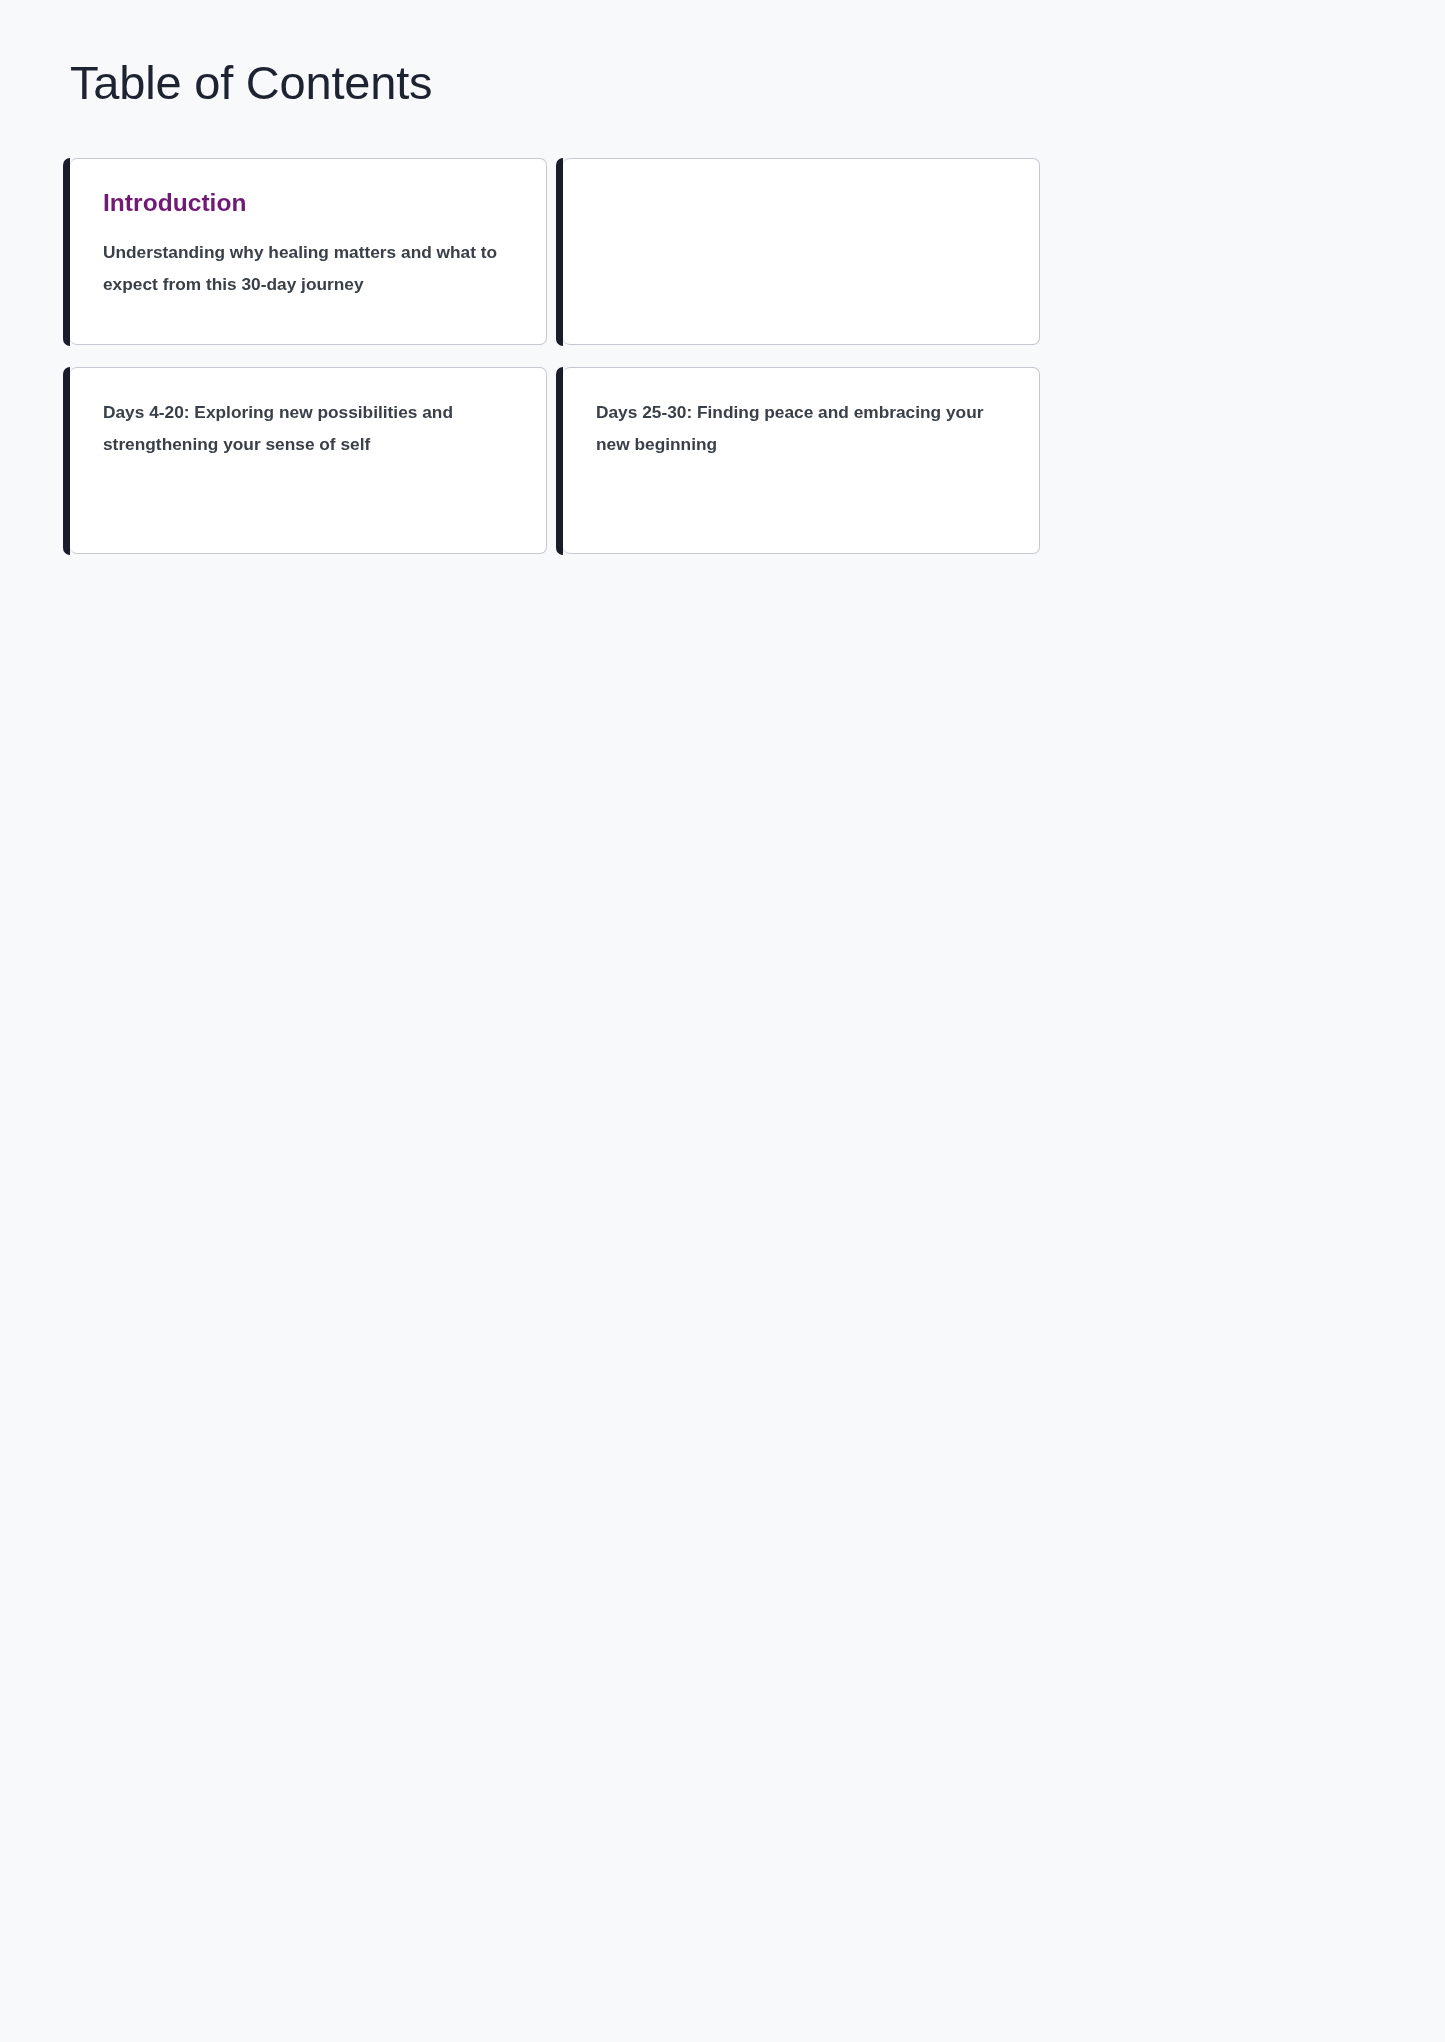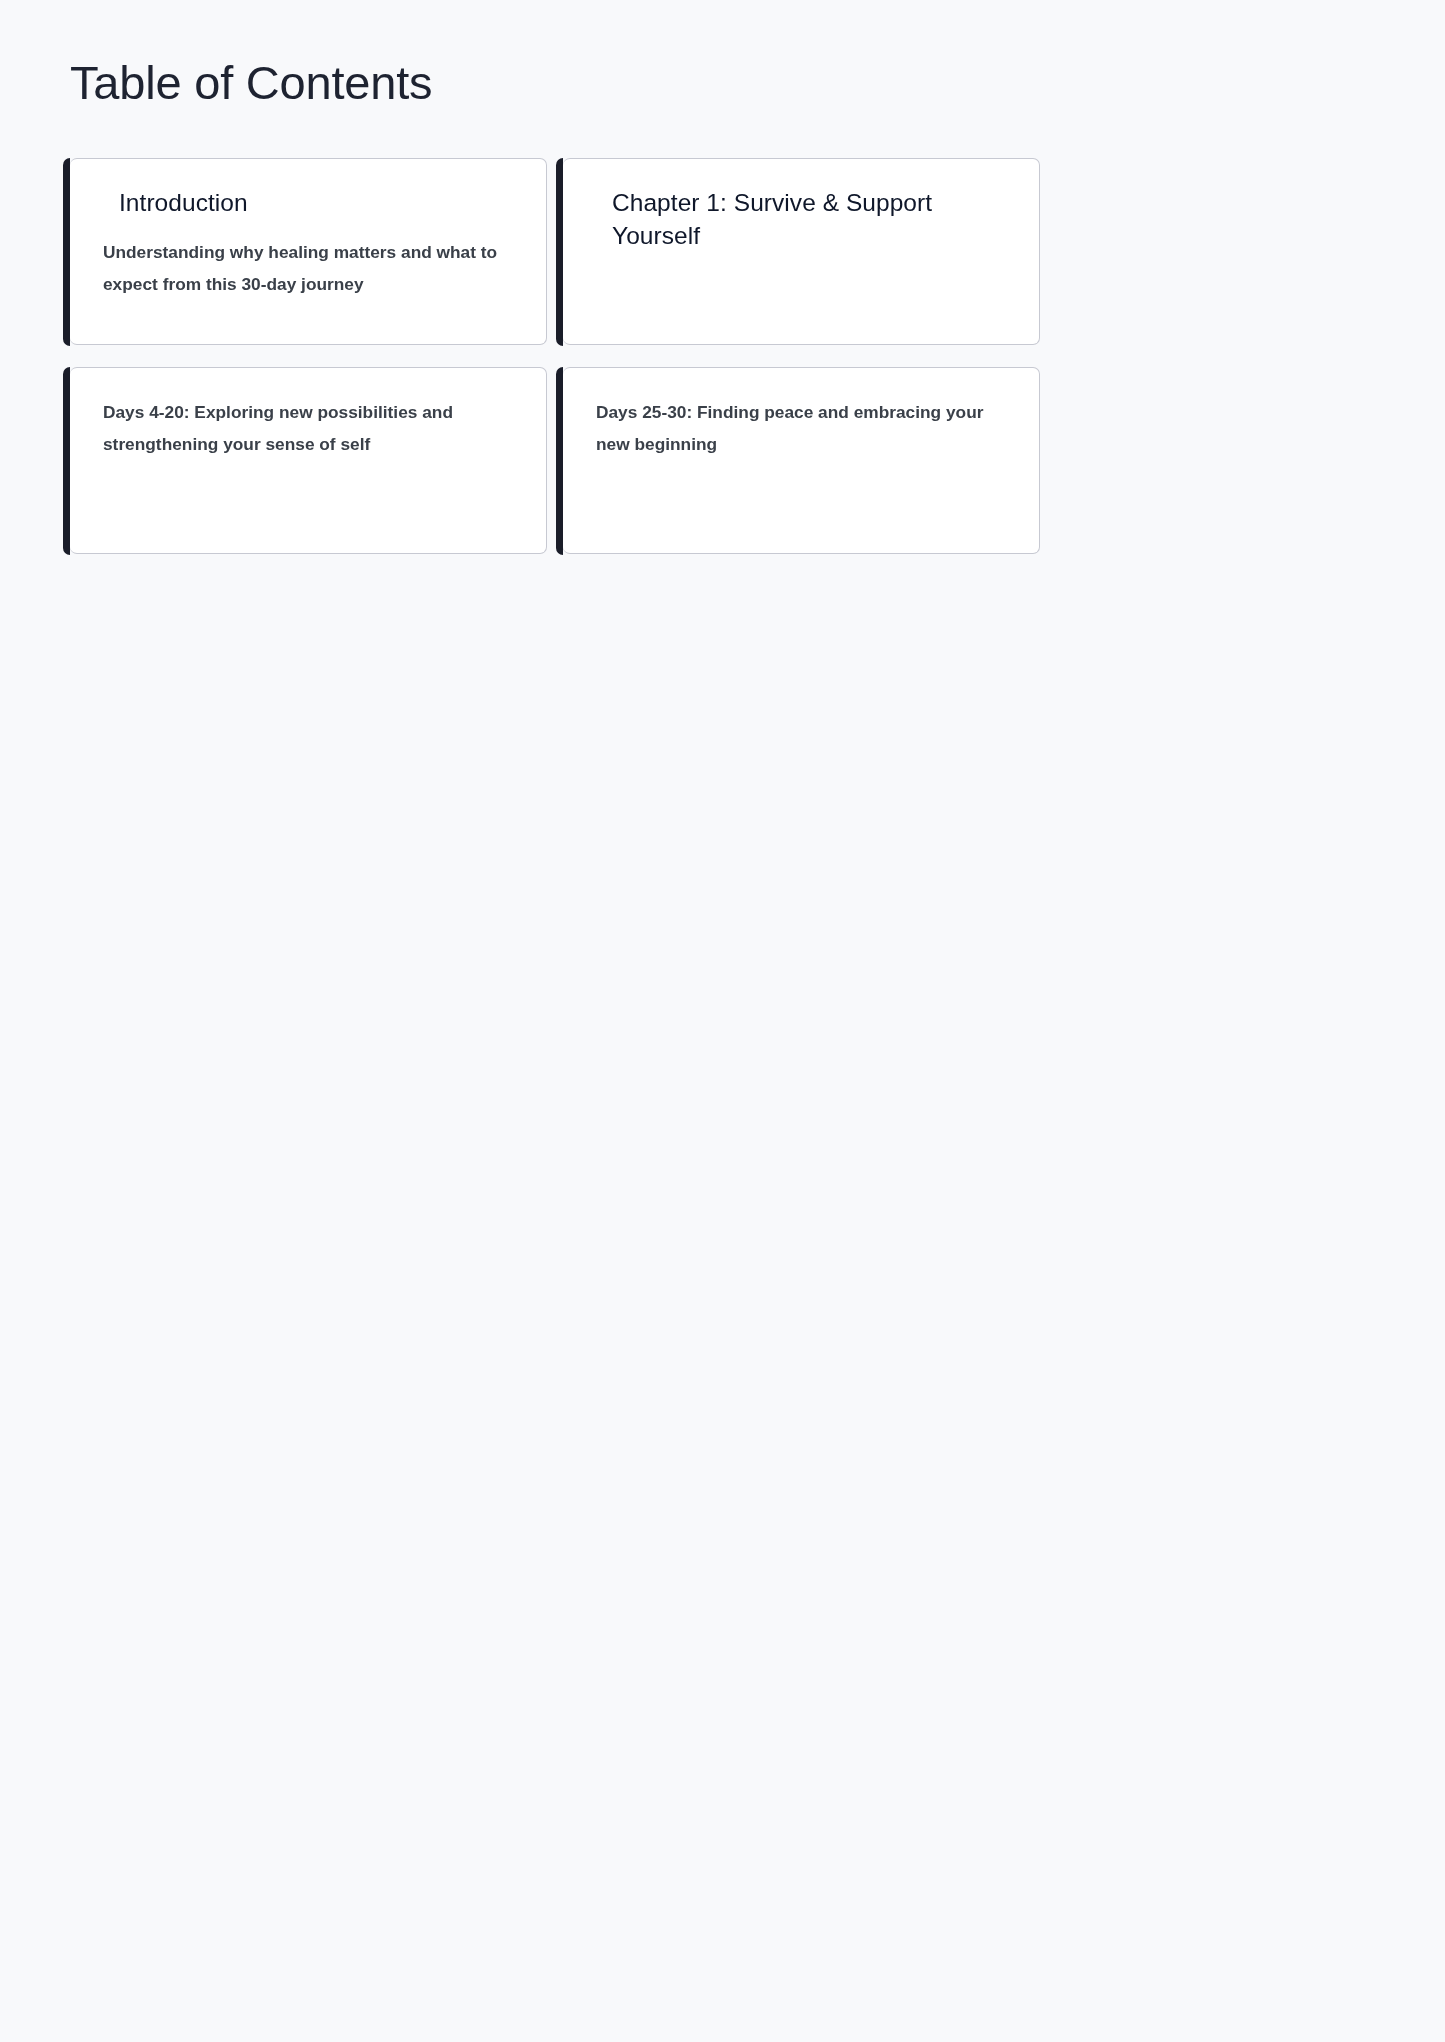--- a/index.html
+++ b/index.html
@@ -67,24 +67,24 @@
     left: -7px;
     top: -1.5px;
     bottom: -1.5px;
     width: 7px;
     background: #1a1d29;
     border-top-left-radius: 7px;
     border-bottom-left-radius: 7px;
   }
 
   .card-title {
-    margin: 0 0 16px 16px;
+    margin: 0 0 16px 0;
     font-size: 24.5px;
-    font-weight: 400;
-    color: #0f172a;
+    font-weight: 700;
+    color: #701a75;
     line-height: 1.33;
     letter-spacing: 0.05px;
   }
 
   .card-desc {
     margin: 0;
     font-size: 17.3px;
     font-weight: 700;
     color: #3a4049;
     line-height: 1.87;
@@ -99,21 +99,20 @@
   <h1 class="page-title">Table of Contents</h1>
 
   <div class="toc-grid">
 
     <div class="toc-card">
       <div class="card-title">Introduction</div>
       <div class="card-desc">Understanding why healing matters and what to expect from this 30-day journey</div>
     </div>
 
     <div class="toc-card">
-      <div class="card-title">Chapter 1: Survive &amp; Support Yourself</div>
     </div>
 
     <div class="toc-card">
       <div class="card-desc">Days 4-20: Exploring new possibilities and strengthening your sense of self</div>
     </div>
 
     <div class="toc-card">
       <div class="card-desc">Days 25-30: Finding peace and embracing your new beginning</div>
     </div>
 

